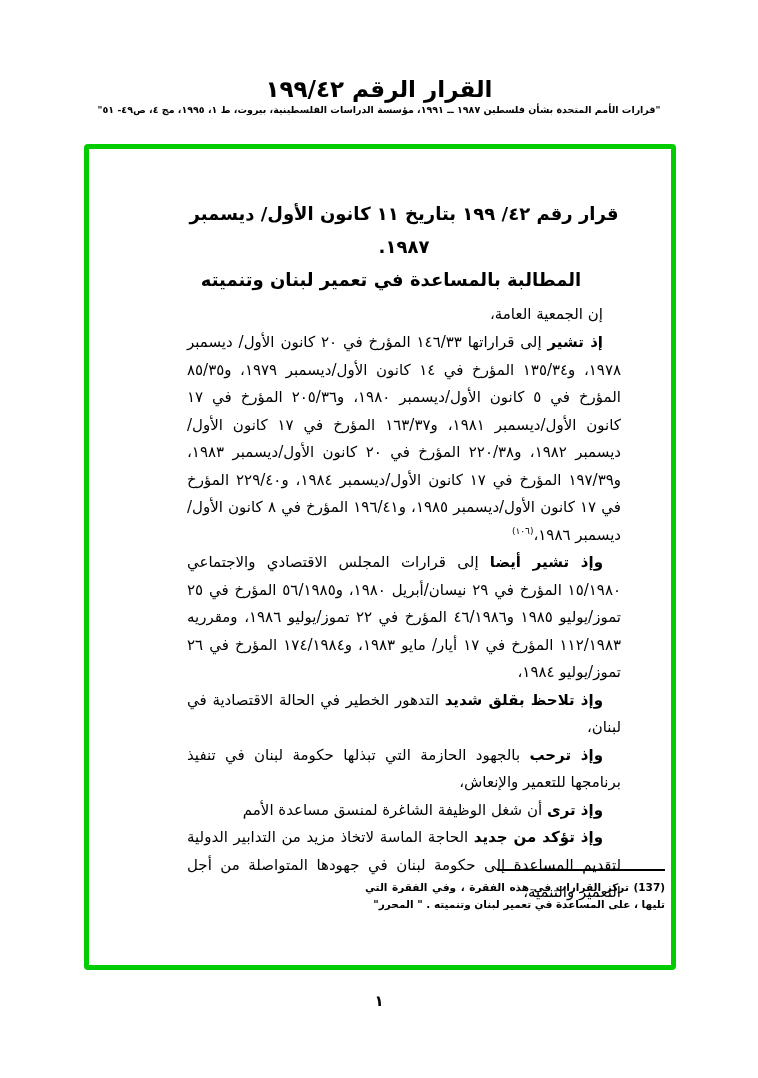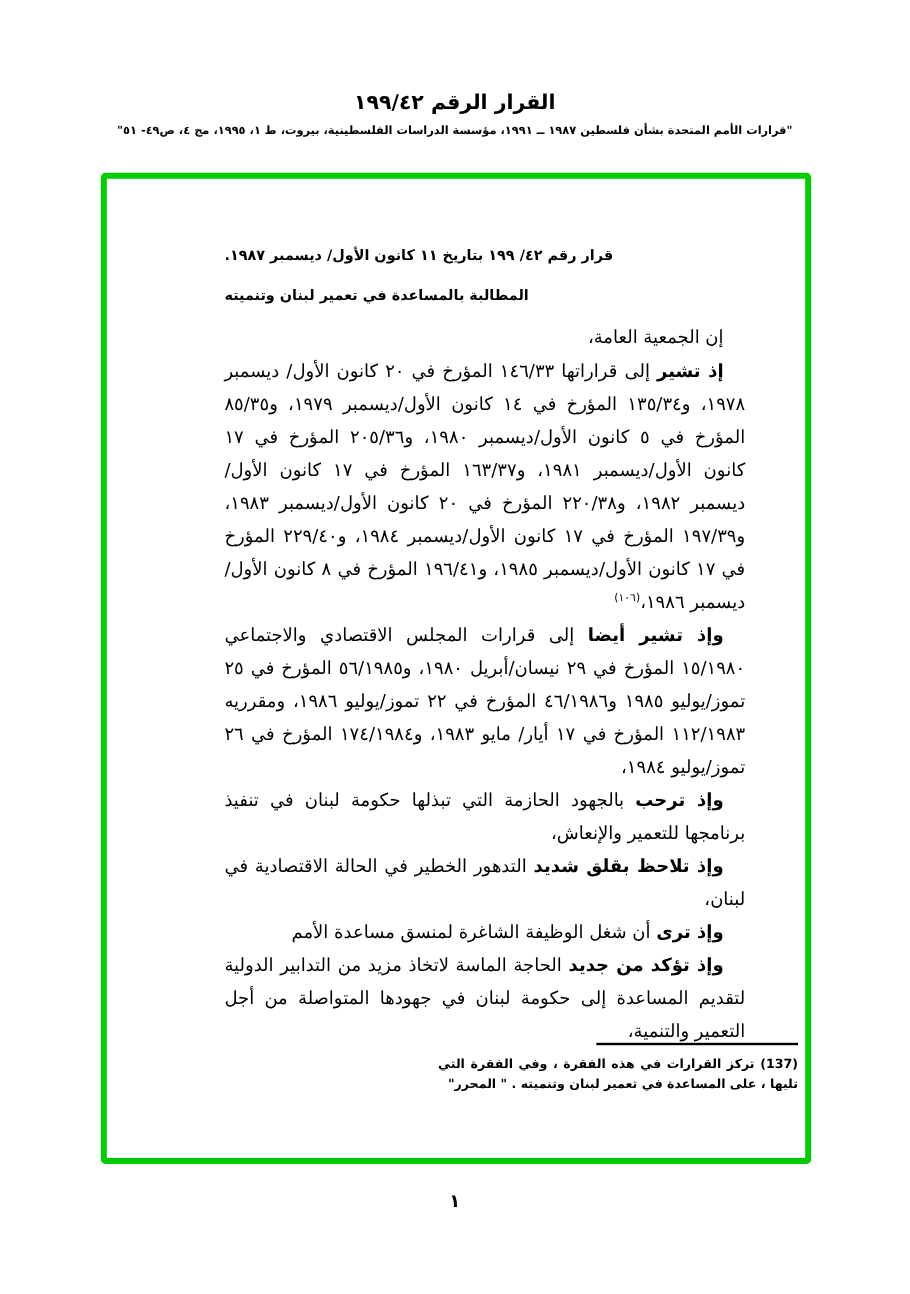--- a/index.html
+++ b/index.html
@@ -7,21 +7,21 @@
   body {
     width: 758px; height: 1078px;
     position: relative;
     overflow: hidden;
     font-family: "DejaVu Sans", sans-serif;
     color: #000000;
   }
   .doc-title {
     position: absolute; top: 76px; left: 0; width: 100%;
     text-align: center; direction: rtl;
-    font-size: 17px; font-weight: bold;
+    font-size: 23px; font-weight: bold;
   }
   .source-line {
     position: absolute; top: 104px; left: 0; width: 100%;
     text-align: center; direction: rtl;
     font-size: 9.5px; font-weight: bold;
     letter-spacing: 0.2px;
   }
   .green-box {
     position: absolute; left: 84px; top: 144px;
     width: 592px; height: 826px;
@@ -30,23 +30,23 @@
   }
   .box-content {
     position: absolute; top: 48px; right: 50px; left: 98px;
     direction: rtl;
     text-align: justify;
     font-size: 15px;
     line-height: 27.5px;
   }
   .res-heading {
     font-weight: bold;
-    font-size: 12px;
+    font-size: 18px;
     line-height: 33px;
-    text-align: left;
+    text-align: center;
   }
   .res-heading-2 { padding-right: 26px; }
   .res-opening {
     font-weight: normal;
     text-indent: 18px;
     margin-top: 4px;
     margin-bottom: 1px;
     text-align: right;
     line-height: 28px;
   }
@@ -92,22 +92,22 @@
 <div class="source-line">"قرارات الأمم المتحدة بشأن فلسطين ١٩٨٧ ــ ١٩٩١، مؤسسة الدراسات الفلسطينية، بيروت، ط ١، ١٩٩٥، مج ٤، ص٤٩- ٥١"</div>
 
 <div class="green-box" style="border-color: rgb(0, 204, 0);">
   <div class="box-content">
     <div class="res-heading res-heading-1">قرار رقم ٤٢/ ١٩٩ بتاريخ ١١ كانون الأول/ ديسمبر ١٩٨٧.</div>
     <div class="res-heading res-heading-2">المطالبة بالمساعدة في تعمير لبنان وتنميته</div>
     <div class="res-opening">إن الجمعية العامة،</div>
     <div id="paragraphs">
         <p class="para"><b>إذ تشير</b><span> إلى قراراتها ١٤٦/٣٣ المؤرخ في ٢٠ كانون الأول/ ديسمبر ١٩٧٨، و١٣٥/٣٤ المؤرخ في ١٤ كانون الأول/ديسمبر ١٩٧٩، و٨٥/٣٥ المؤرخ في ٥ كانون الأول/ديسمبر ١٩٨٠، و٢٠٥/٣٦ المؤرخ في ١٧ كانون الأول/ديسمبر ١٩٨١، و١٦٣/٣٧ المؤرخ في ١٧ كانون الأول/ديسمبر ١٩٨٢، و٢٢٠/٣٨ المؤرخ في ٢٠ كانون الأول/ديسمبر ١٩٨٣، و١٩٧/٣٩ المؤرخ في ١٧ كانون الأول/ديسمبر ١٩٨٤، و٢٢٩/٤٠ المؤرخ في ١٧ كانون الأول/ديسمبر ١٩٨٥، و١٩٦/٤١ المؤرخ في ٨ كانون الأول/ديسمبر ١٩٨٦،</span><sup>(١٠٦)</sup></p>
         <p class="para"><b>وإذ تشير أيضا</b><span> إلى قرارات المجلس الاقتصادي والاجتماعي ١٥/١٩٨٠ المؤرخ في ٢٩ نيسان/أبريل ١٩٨٠، و٥٦/١٩٨٥ المؤرخ في ٢٥ تموز/يوليو ١٩٨٥ و٤٦/١٩٨٦ المؤرخ في ٢٢ تموز/يوليو ١٩٨٦، ومقرريه ١١٢/١٩٨٣ المؤرخ في ١٧ أيار/ مايو ١٩٨٣، و١٧٤/١٩٨٤ المؤرخ في ٢٦ تموز/يوليو ١٩٨٤،</span></p>
+        <p class="para"><b>وإذ تلاحظ بقلق شديد</b><span> التدهور الخطير في الحالة الاقتصادية في لبنان،</span></p>
         <p class="para"><b>وإذ ترحب</b><span> بالجهود الحازمة التي تبذلها حكومة لبنان في تنفيذ برنامجها للتعمير والإنعاش،</span></p>
-        <p class="para"><b>وإذ تلاحظ بقلق شديد</b><span> التدهور الخطير في الحالة الاقتصادية في لبنان،</span></p>
         <p class="para"><b>وإذ ترى</b><span> أن شغل الوظيفة الشاغرة لمنسق مساعدة الأمم</span></p>
         <p class="para"><b>وإذ تؤكد من جديد</b><span> الحاجة الماسة لاتخاذ مزيد من التدابير الدولية لتقديم المساعدة إلى حكومة لبنان في جهودها المتواصلة من أجل التعمير والتنمية،</span></p>
       </div>
   </div>
 
   <div class="footnote-area">
     <div class="footnote-rule"></div>
     <div class="footnote-text">(137) تركز القرارات في هذه الفقرة ، وفي الفقرة التي تليها ، على المساعدة في تعمير لبنان وتنميته . " المحرر"</div>
   </div>
 </div>

